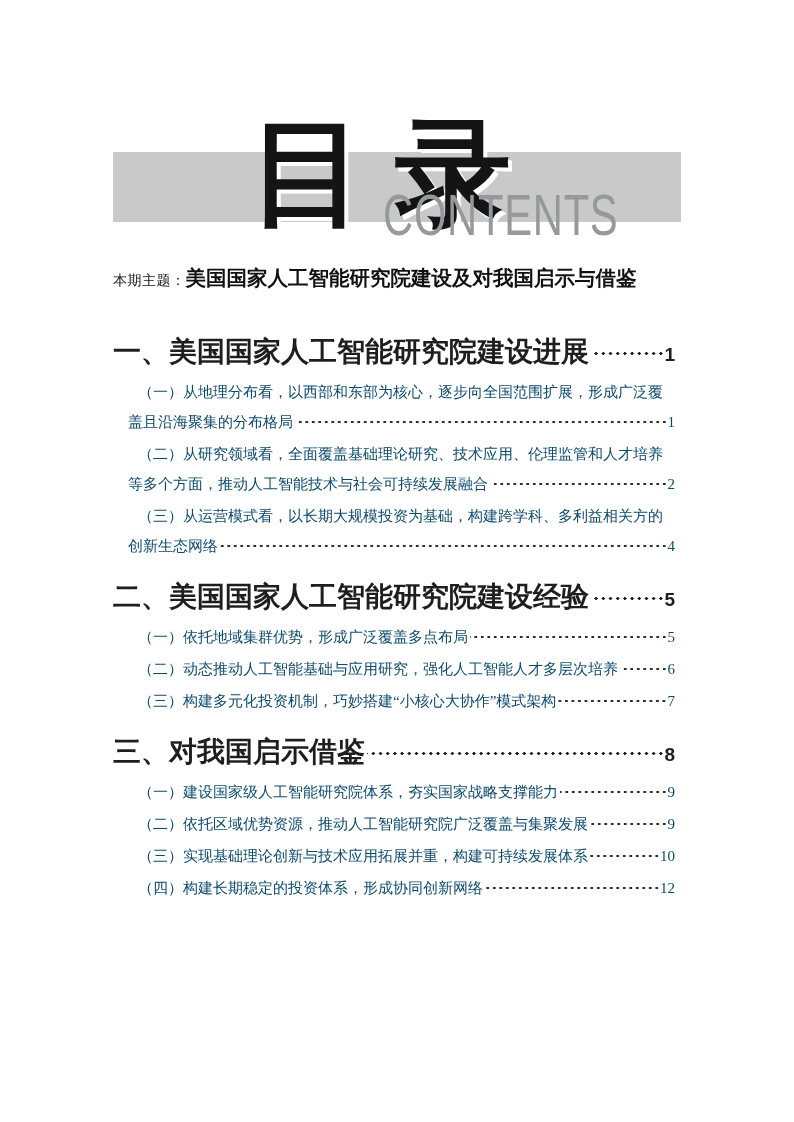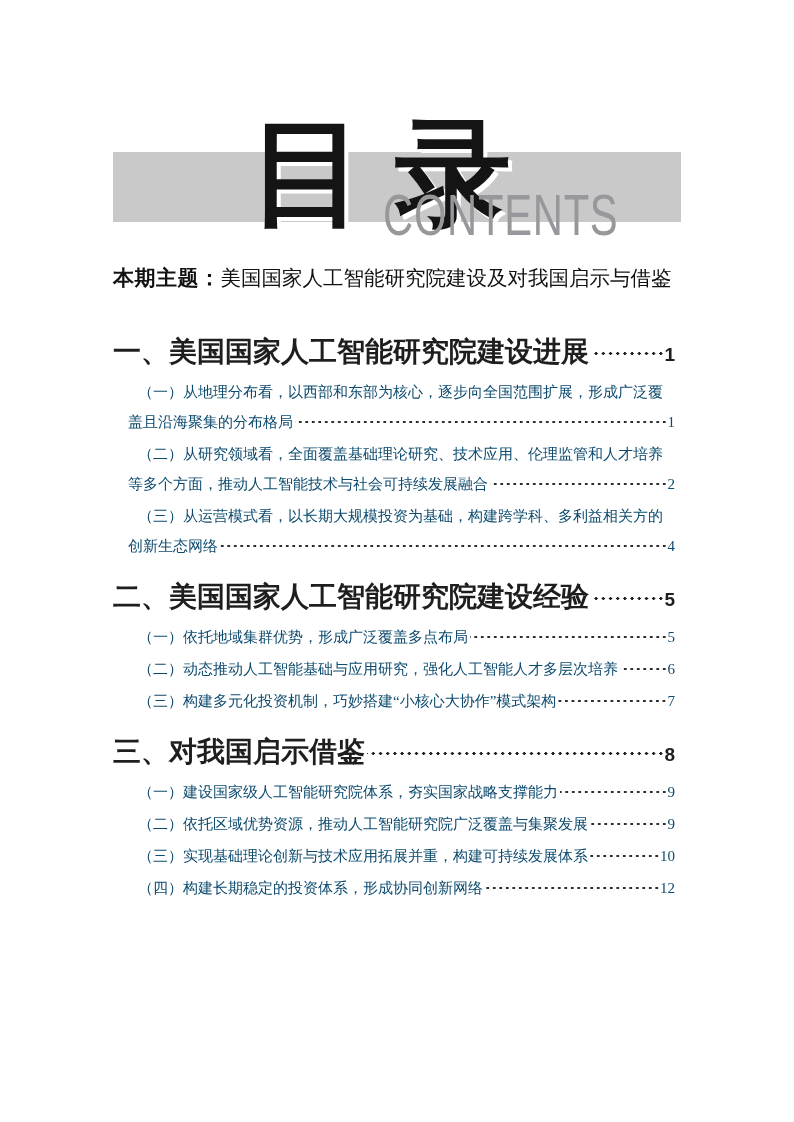--- a/index.html
+++ b/index.html
@@ -12,22 +12,22 @@
             font-family:"Liberation Serif","DejaVu Serif",serif;
             font-weight:700;font-size:116px;line-height:1.08;color:#141414;
             white-space:pre;letter-spacing:0;
             text-shadow:3px 3px 0 #ffffff,4px 4px 0 #ffffff;}
   .title-en{position:absolute;left:383px;top:186px;z-index:2;
             font-size:58px;line-height:1;font-weight:400;color:#97989b;
             letter-spacing:1px;transform:scaleX(0.72);transform-origin:left top;}
 
   
   .topic{position:absolute;left:113px;top:262px;width:562px;line-height:32px;white-space:nowrap;color:#111111;}
-  .topic-label{font-size:21px;font-weight:700;letter-spacing:0.5px;}
-  .topic-text{font-size:20.5px;font-weight:400;}
+  .topic-label{font-size:14px;font-weight:400;letter-spacing:0.5px;}
+  .topic-text{font-size:20.5px;font-weight:700;}
 
   
   .toc{position:absolute;left:113px;top:340px;width:562px;}
   .toc-section{margin:0;}
   .toc-section + .toc-section{margin-top:24px;text-align:right;}
   .toc-heading{display:flex;align-items:baseline;line-height:24px;margin-bottom:10px;color:#1e1e1e;}
   .h-text{font-size:28px;font-weight:700;white-space:nowrap;letter-spacing:0;}
   .h-page{font-size:19px;font-weight:700;}
 
   .toc-item{margin-bottom:2px;color:#0c4a6e;

